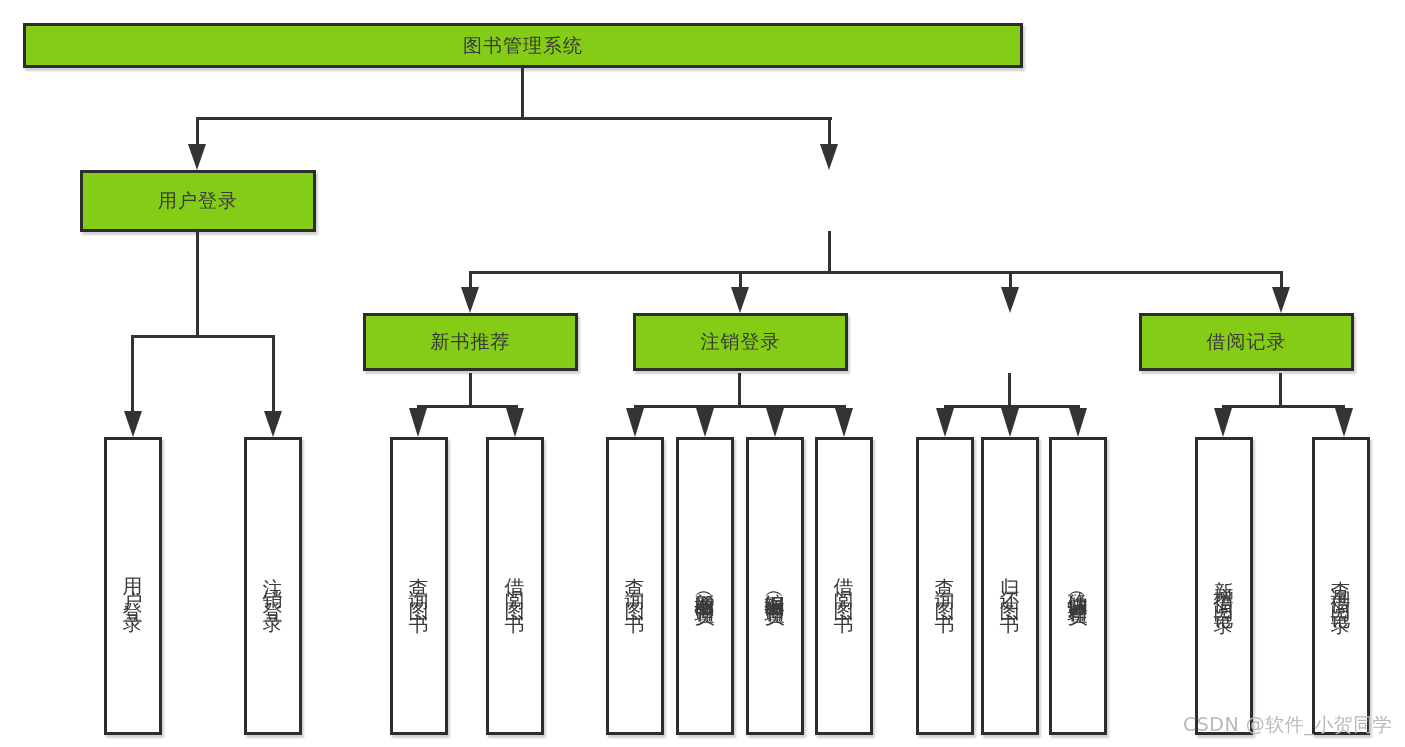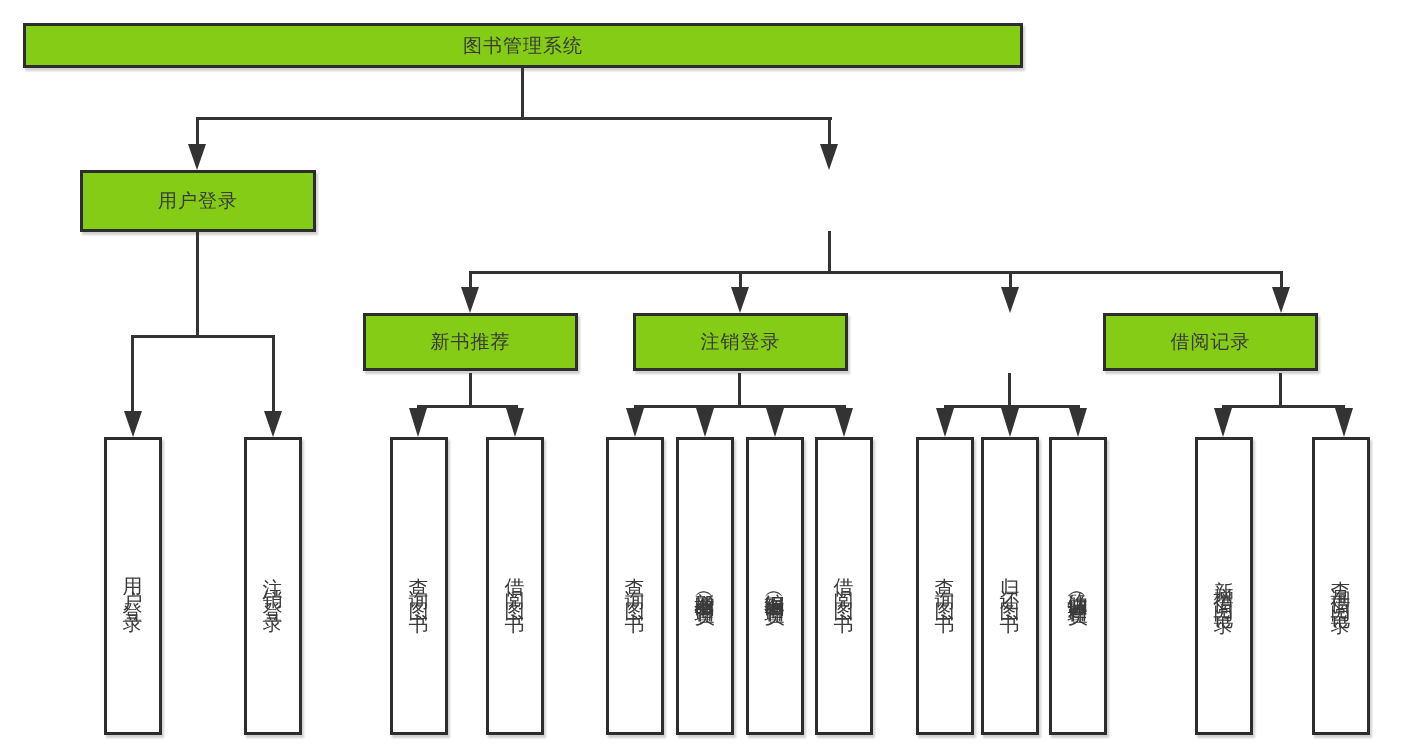--- a/index.html
+++ b/index.html
@@ -70,21 +70,21 @@
   <i class="tri a26" style="left:1001px;top:287px"></i>
   <i class="ln" style="left:1280px;top:271px;width:3px;height:20px"></i>
   <i class="tri a26" style="left:1272px;top:287px"></i>
 
   <div class="box lv3" style="left:363px">
     <span class="hlabel">新书推荐</span>
   </div>
   <div class="box lv3" style="left:633px">
     <span class="hlabel">注销登录</span>
   </div>
-  <div class="box lv3" style="left:1103px">
+  <div class="box lv3" style="left:1139px">
     <span class="hlabel">借阅记录</span>
   </div>
 
   <i class="ln" style="left:469px;top:373px;width:3px;height:35px"></i>
   <i class="ln" style="left:417px;top:405px;width:101px;height:3px"></i>
   <i class="tri a29" style="left:409px;top:408px"></i>
   <i class="tri a29" style="left:506px;top:408px"></i>
 
   <i class="ln" style="left:738px;top:373px;width:3px;height:35px"></i>
   <i class="ln" style="left:634px;top:405px;width:212px;height:3px"></i>
@@ -141,14 +141,15 @@
     <span class="vlabel tight">确认归还（管理员）</span>
   </div>
 
   <div class="vbox" style="left:1195px">
     <span class="vlabel medium">新增借阅记录</span>
   </div>
   <div class="vbox" style="left:1312px">
     <span class="vlabel medium">查询借阅记录</span>
   </div>
 
+  <span class="watermark">CSDN @软件_小贺同学</span>
 
 </div>
 
 </body></html>

